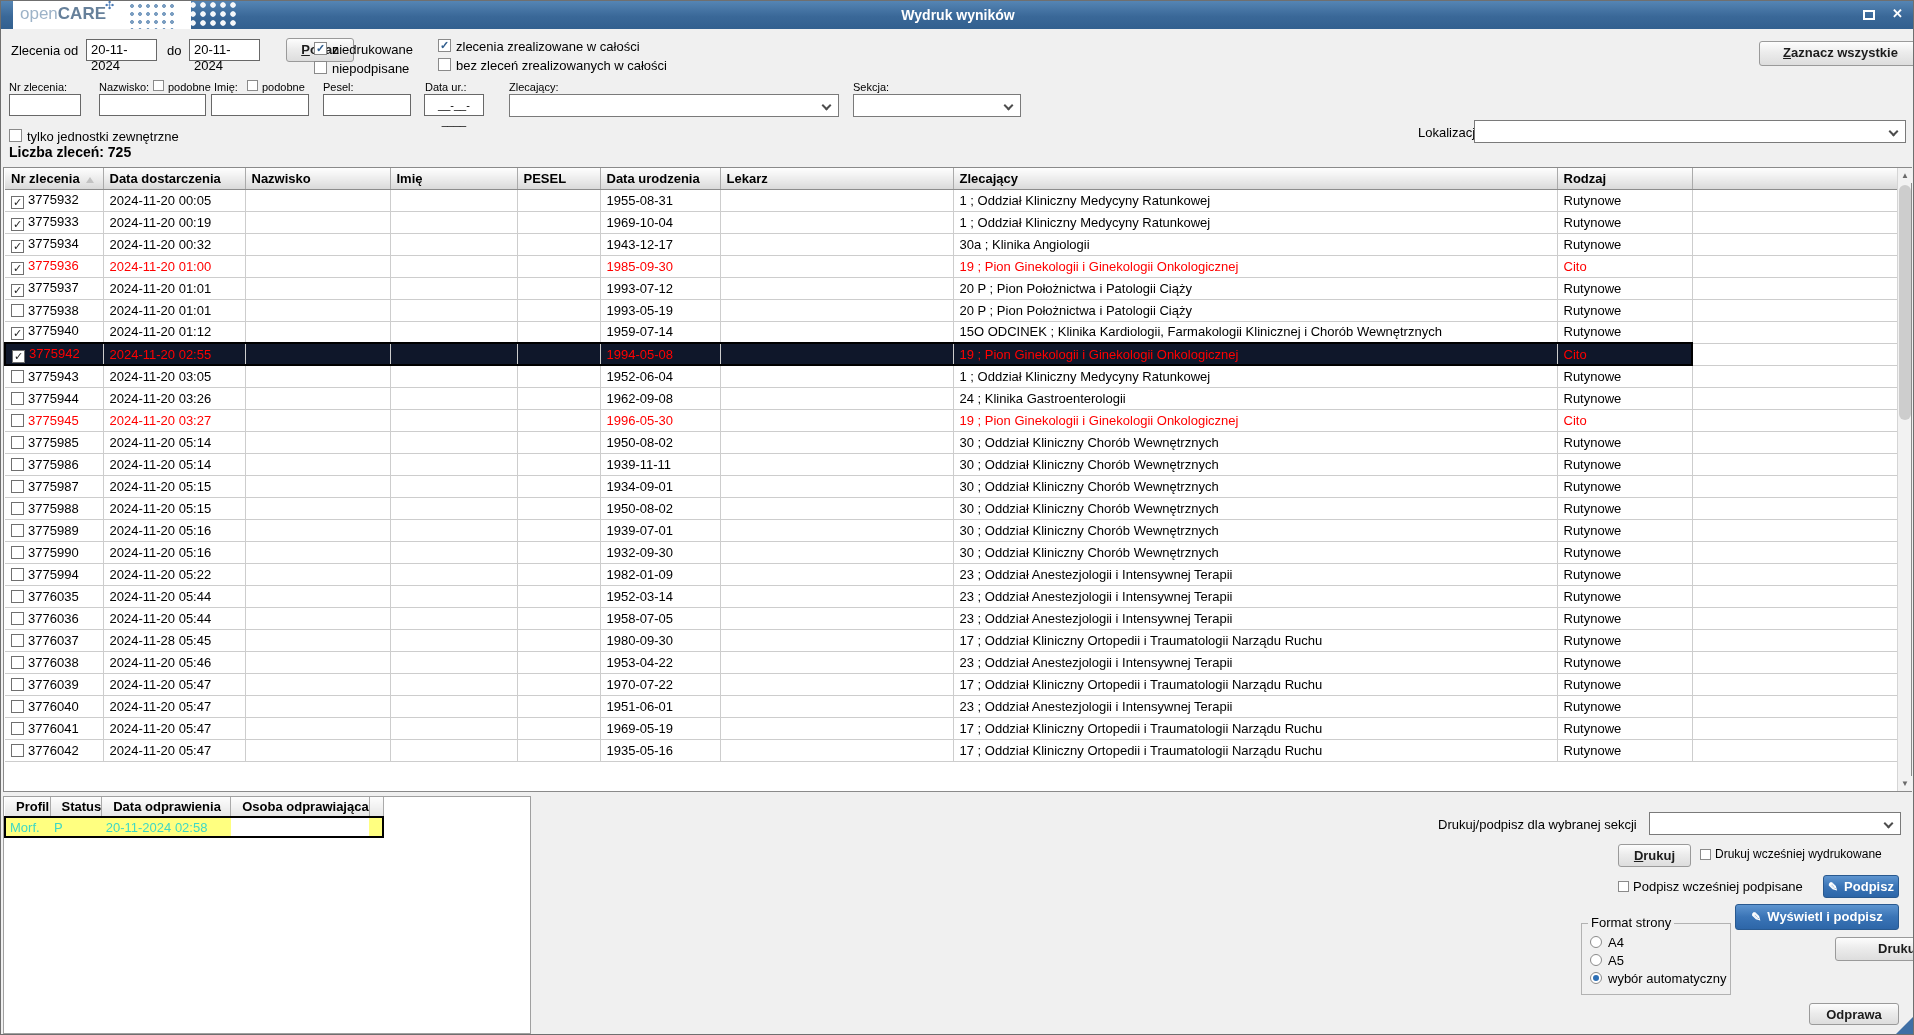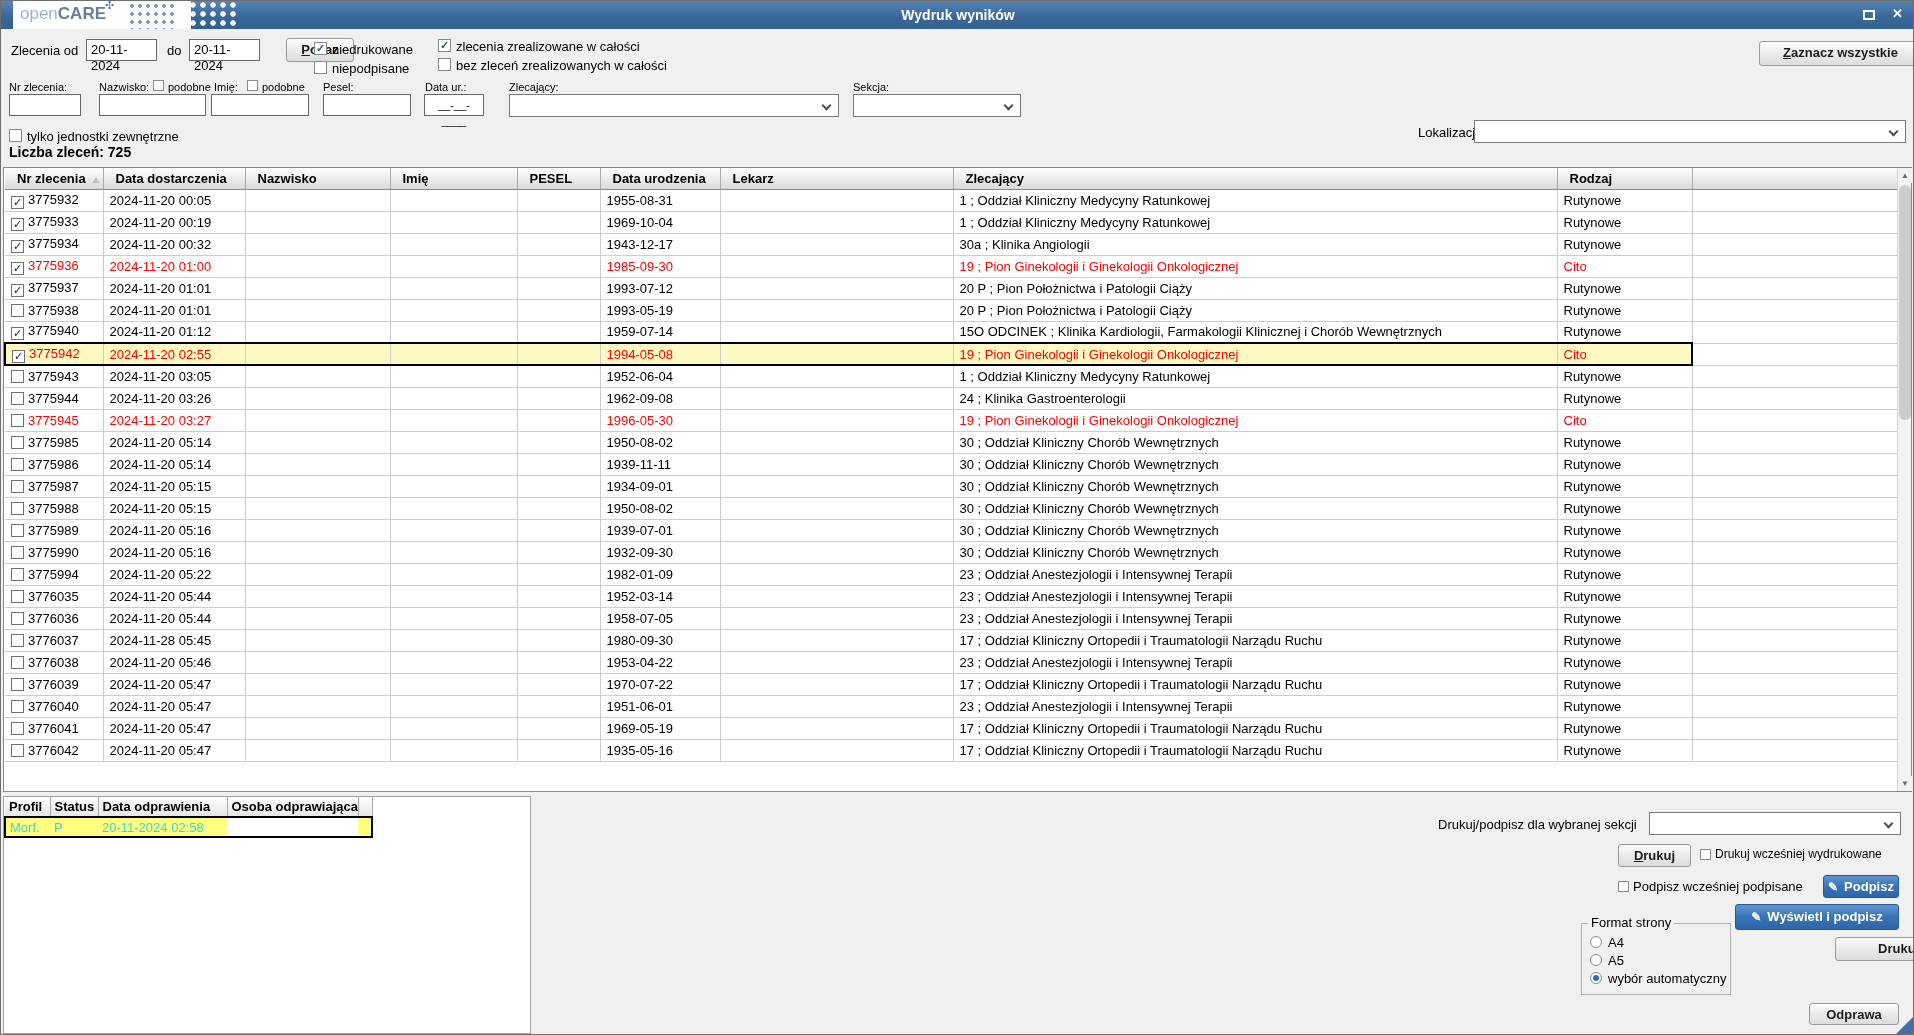--- a/index.html
+++ b/index.html
@@ -53,48 +53,48 @@
          font-size:11px; line-height:11px; text-align:center; color:#33608f; font-weight:bold; }
   .radio { position:absolute; width:12px; height:12px; border:1px solid #8a8a8a; border-radius:50%;
          background:#fff; }
   .radio.on::after { content:""; position:absolute; left:2px; top:2px; width:6px; height:6px;
          border-radius:50%; background:#2d6fb5; }
   .bold { font-weight:bold; }
   
   .grid-wrap { position:absolute; left:2px; top:166px; width:1909px; height:625px;
          background:#fff; border:1px solid #8a8a8a; }
   table.grid { border-collapse:collapse; table-layout:fixed; width:1897px; font-size:13px; }
-  table.grid th { height:21px; text-align:left; padding:0 0 0 12px; font-size:13px;
+  table.grid th { height:21px; text-align:left; padding:0 0 0 6px; font-size:13px;
          background:linear-gradient(#fefefe,#e9e9e9 60%,#d9d9d9);
          border-right:1px solid #aaa; border-bottom:1px solid #8c8c8c; white-space:nowrap;
          overflow:hidden;margin-top:16px; }
   table.grid td { height:22px; padding:0 3px 0 6px; border-right:1px solid #cdcdcd;
          border-bottom:1px solid #cdcdcd; white-space:nowrap; overflow:hidden; }
   table.grid td.c-filler { border-right:none; }
   tr.red td { color:#ff0000; }
-  tr.selected td.hl { background:#fef9c3; border-top:2px solid #000; border-bottom:2px solid #000;margin-left:16px; }
+  tr.selected td.hl { background:#0f172a; border-top:2px solid #000; border-bottom:2px solid #000;margin-left:16px; }
   tr.selected td.hl-first { border-left:2px solid #000; }
   tr.selected td.hl-last { border-right:2px solid #000; }
   .rowcb { display:inline-block; width:13px; height:13px; background:#fff; border:1px solid #6f6f6f;
          font-size:11px; line-height:11px; text-align:center; color:#222; vertical-align:-2px;
          margin-right:4px; }
   .sort-asc { display:inline-block; width:0; height:0; border-left:4px solid transparent;
          border-right:4px solid transparent; border-bottom:6px solid #c2c2c2; margin-left:6px; }
   
   .sbar { position:absolute; right:0; top:0; width:14px; height:623px; background:#f2f2f2;
           border-left:1px solid #d5d5d5; }
   .sbar .arr { position:absolute; left:0; width:14px; height:15px; background:#f2f2f2;
           color:#6a6a6a; font-size:8px; text-align:center; line-height:15px; }
   .sbar .thumb { position:absolute; left:1px; width:12px; top:17px; height:235px;
           background:#cdcdcd; border-radius:6px; }
   
   .subwrap { position:absolute; left:2px; top:795px; width:528px; height:238px; background:#fff;
           border:1px solid #a0a0a0; }
   table.sub { border-collapse:collapse; table-layout:fixed; font-size:13px; }
-  table.sub th { height:20px; font-size:13px; text-align:left; padding:0 0 0 4px;
+  table.sub th { height:20px; font-size:13px; text-align:left; padding:0 0 0 11px;
           background:linear-gradient(#fdfdfd,#e6e6e6); border-right:1px solid #aaa;
           border-bottom:1px solid #8c8c8c; white-space:nowrap; overflow:hidden; }
   table.sub td { height:20px; padding:0 0 0 4px; white-space:nowrap; overflow:hidden;
           background:#ffff80; color:#3fd8c4; border-top:2px solid #000; border-bottom:2px solid #000; }
   table.sub td.white { background:#fff; }
   table.sub td.first { border-left:2px solid #000; }
   table.sub td.last { border-right:2px solid #000; }
   .fieldset { position:absolute; left:1580px; top:922px; width:150px; height:72px;
           border:1px solid #b2b2b2; }
   .fieldset .legend { position:absolute; left:6px; top:-9px; background:#f0f0f0;

